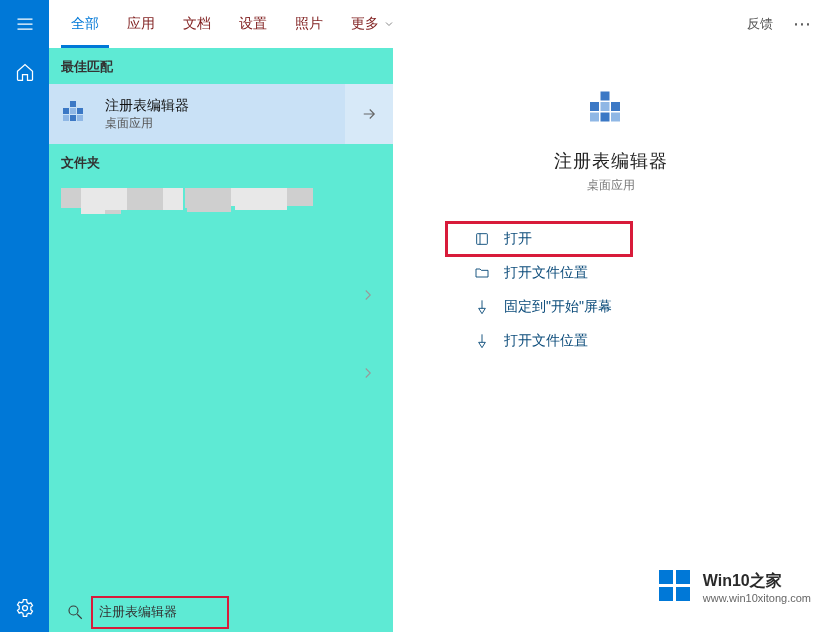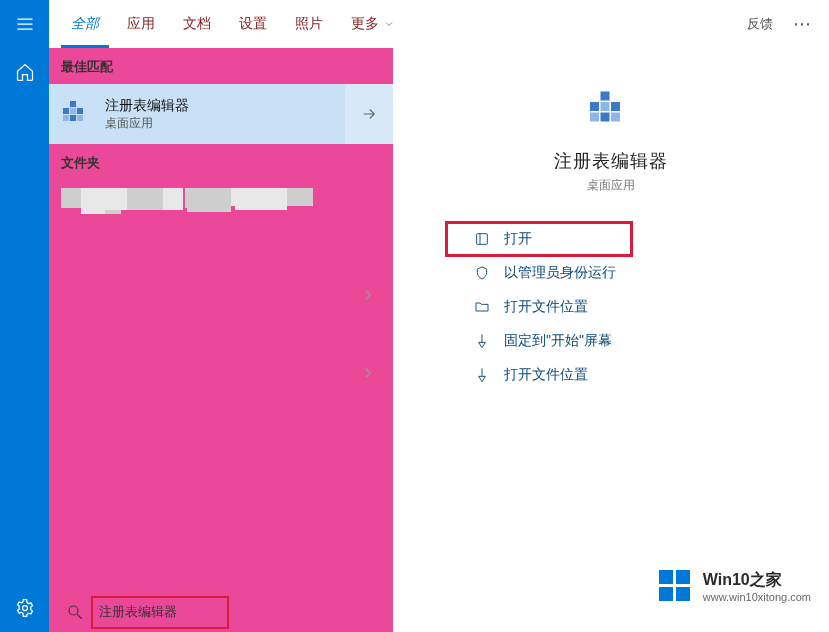--- a/index.html
+++ b/index.html
@@ -11,30 +11,30 @@
   .rail-btn { width: 49px; height: 48px; display:flex; align-items:center; justify-content:center; color:#fff; }
   .rail .spacer { flex: 1; }
   .rail-btn svg { width: 20px; height: 20px; stroke:#fff; fill:none; stroke-width:1.5; }
 
   
   .main { flex:1; display:flex; flex-direction:column; background:#fff; }
 
   
   .tabs { height:48px; display:flex; align-items:center; padding:0 12px; gap: 8px; position:relative;}
   .tab { font-size:14px; color:#7f1d1d; padding: 0 10px; height:48px; display:flex; align-items:center; position:relative;}
-  .tab.active { color:#0078d7;font-style:italic; }
+  .tab.active { color:#0078d7; }
   .tab.active::after { content:""; position:absolute; left:0; right:0; bottom:0; height:3px; background:#0078d7;}
   .tab .chev { margin-left:4px; }
   .tabs-right { position:absolute; right:8px; top:0; height:48px; display:flex; align-items:center; gap:4px;}
   .feedback { font-size:13px; color:#555; padding:0 8px;}
   .dots { color:#555; padding:0 8px; font-size:18px; letter-spacing:2px;}
 
   
   .body { flex:1; display:flex; min-height:0;}
-  .left-col { width: 344px; background:#ec4899; display:flex; flex-direction:column; }
+  .left-col { width: 344px; background:#5eead4; display:flex; flex-direction:column; }
   .right-col { flex:1; background:#fff; position:relative;}
 
   .section-header { font-size:13px; font-weight:600; color:#333; padding:10px 12px 8px;}
   .best-match { display:flex; height:60px; background:#c9e1f6; position:relative;}
   .best-match .icon-area { width:56px; display:flex; align-items:center; justify-content:center;}
   .best-match .txt { flex:1; display:flex; flex-direction:column; justify-content:center;}
   .best-match .title { font-size:14px; color:#111;}
   .best-match .sub { font-size:12px; color:#555;}
   .best-match .arrow { width:48px; background:#d7e9f8; display:flex; align-items:center; justify-content:center;}
   .best-match .arrow svg { width:18px; height:18px; stroke:#666; fill:none; stroke-width:1.5;}
@@ -57,21 +57,21 @@
   .action svg { width:16px; height:16px; stroke:#0b4b7a; fill:none; stroke-width:1.4;}
   .action.highlight { outline:3px solid #d81b3a; outline-offset:-2px; width:186px;}
 
   
   .search-bar { position:absolute; bottom:0; left:49px; right:0; height:40px; display:flex; align-items:center; padding-left:10px;}
   .search-icon { width:32px; display:flex; align-items:center; justify-content:center; }
   .search-icon svg { width:18px; height:18px; stroke:#3a3a3a; fill:none; stroke-width:1.5;}
   .search-box { width:138px; height:33px; border:2px solid #d81b3a; display:flex; align-items:center; padding-left:6px; font-size:13px; color:#333; margin-left:0px;}
 
   
-  .watermark { position:absolute; right:18px; bottom:28px; display:flex; gap:10px; }
+  .watermark { position:absolute; right:18px; bottom:28px; display:flex; align-items:center; gap:10px; }
   .watermark .wlogo { width:34px; height:34px; position:relative;}
   .watermark .wlogo span { position:absolute; background:#0078d7; width:14px; height:14px;}
   .watermark .wtext { display:flex; flex-direction:column;}
   .watermark .wtitle { font-size:16px; font-weight:600; color:#2a2a2a;}
   .watermark .wurl { font-size:11px; color:#666;}
 
   
   .cube-blue g rect { fill:#3b78c5; }
   .cube-blue g rect.light { fill:#8fb7e5; }
 
@@ -210,26 +210,20 @@
           <div class="actions">
             <div class="action highlight">
               <svg viewBox="0 0 24 24">
                   <rect x="4" y="4" width="16" height="16" rx="1"></rect>
                   <path d="M9 4v16"></path>
                 </svg>
               <span>打开</span>
             </div>
             <div class="action">
               <svg viewBox="0 0 24 24">
-                  <path d="M12 3l7 3v5c0 5-3 8-7 10-4-2-7-5-7-10V6z"></path>
-                </svg>
-              <span>以管理员身份运行</span>
-            </div>
-            <div class="action">
-              <svg viewBox="0 0 24 24">
                   <path d="M3 6h6l2 2h10v10H3z"></path>
                 </svg>
               <span>打开文件位置</span>
             </div>
             <div class="action">
               <svg viewBox="0 0 24 24">
                   <path d="M12 2v12M7 14h10l-5 8z"></path>
                 </svg>
               <span>固定到"开始"屏幕</span>
             </div>

